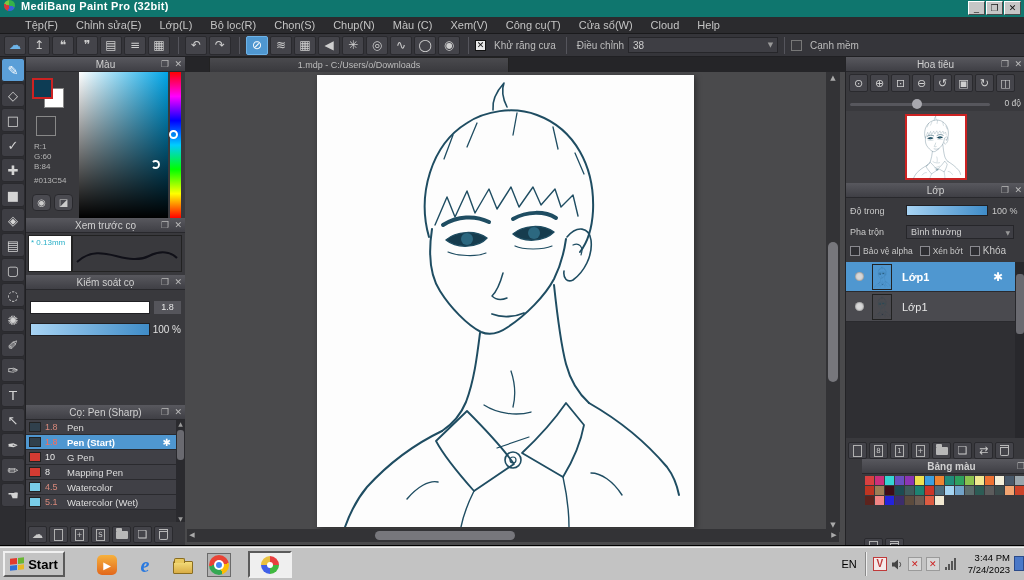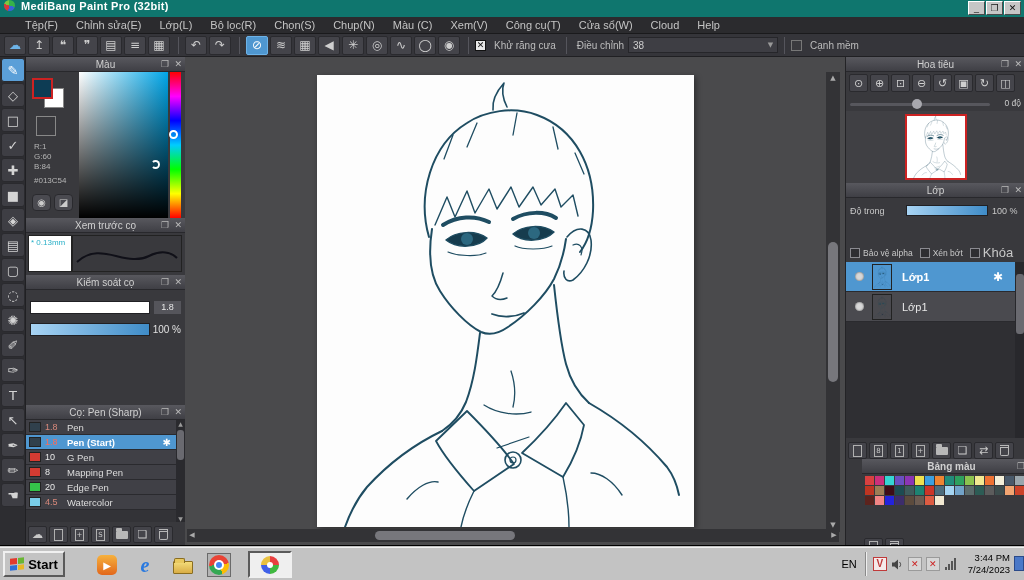--- a/index.html
+++ b/index.html
@@ -472,34 +472,34 @@
 
           </div>
 
           <div class="brush-row">
             <span class="bsw" style="background: rgb(212, 59, 50);"></span>
             <span class="bsz" style="color: rgb(232, 232, 232);">8</span>
             <span class="bnm">Mapping Pen</span>
 
           </div>
 
-          <div class="brush-row">
-            <span class="bsw" style="background: rgb(53, 194, 74);"></span>
-            <span class="bsz" style="color: rgb(232, 232, 232);">20</span>
-            <span class="bnm">Edge Pen</span>
-
-          </div>
 
           <div class="brush-row">
             <span class="bsw" style="background: rgb(121, 205, 232);"></span>
             <span class="bsz" style="color: rgb(217, 137, 123);">4.5</span>
             <span class="bnm">Watercolor</span>
 
           </div>
 
+          <div class="brush-row">
+            <span class="bsw" style="background: rgb(121, 205, 232);"></span>
+            <span class="bsz" style="color: rgb(217, 137, 123);">5.1</span>
+            <span class="bnm">Watercolor (Wet)</span>
+
+          </div>
         </div>
       <div id="brush-scroll">
         <span class="sa glyph" style="top:0">▲</span>
           <span class="thumb"></span>
           <span class="sa glyph" style="bottom:0">▼</span>
       </div>
       <div class="panel-btnrow">
 
       <span class="mi k-cloud">
             <span class="mi-g glyph">☁</span>
@@ -520,20 +520,23 @@
             <span class="mi-g glyph">❏</span>
           </span>
           <span class="mi k-trash">
             <span class="mi-g glyph"></span>
           </span>
         </div>
     </div>
   </div>
 
   <div id="canvasarea">
+    <div id="tabbar">
+      <div id="doc-tab">1.mdp - C:/Users/o/Downloads</div>
+    </div>
     <div id="canvas-white">
       <svg width="377" height="452" viewBox="0 0 377 452">
           <use href="#portrait"></use>
         </svg>
     </div>
     <div id="cv-vscroll" class="vscroll">
       <span class="sc-arrow glyph" style="top:0">▲</span>
       <span class="sc-thumb"></span>
       <span class="sc-arrow glyph" style="bottom:0">▼</span>
     </div>
@@ -599,35 +602,42 @@
         <span class="ph-btn ph-pop glyph">❐</span>
         <span class="ph-btn ph-x glyph">✕</span>
       </div>
       <div class="lrow" style="top:22px">
         <span style="width:56px">Độ trong</span>
         <span class="slider-track" style="position:relative;width:82px;height:11px">
           <span class="slider-fill" style="width:100%;background:linear-gradient(to right,#a8d4f4,#3f8cc8);display:block"></span>
         </span>
         <span style="margin-left:4px">100 %</span>
       </div>
+      <div class="lrow" style="top:42px">
+        <span style="width:56px">Pha trộn</span>
+        <span class="blend-select">
+          <span>Bình thường</span>
+          <span class="arr glyph">▼</span>
+        </span>
+      </div>
       <div class="lrow" style="top:62px">
 
           <span style="display:flex;align-items:center;margin-right:7px">
             <span class="ck"></span>
             <span style="font-size:8.5px">Bảo vệ alpha</span>
           </span>
 
           <span style="display:flex;align-items:center;margin-right:7px">
             <span class="ck"></span>
             <span style="font-size:8.5px">Xén bớt</span>
           </span>
 
           <span style="display:flex;align-items:center;margin-right:7px">
             <span class="ck"></span>
-            <span style="font-size:13px">Khóa</span>
+            <span style="font-size:10px">Khóa</span>
           </span>
         </div>
       <div id="layer-list">
 
           <div class="layer-item selected">
             <span class="vdot"></span>
             <span class="lthumb checker"><svg width="18" height="24" viewBox="0 0 377 452">
                 <use href="#portrait"></use>
               </svg></span>
             <span class="lname">Lớp1</span>

